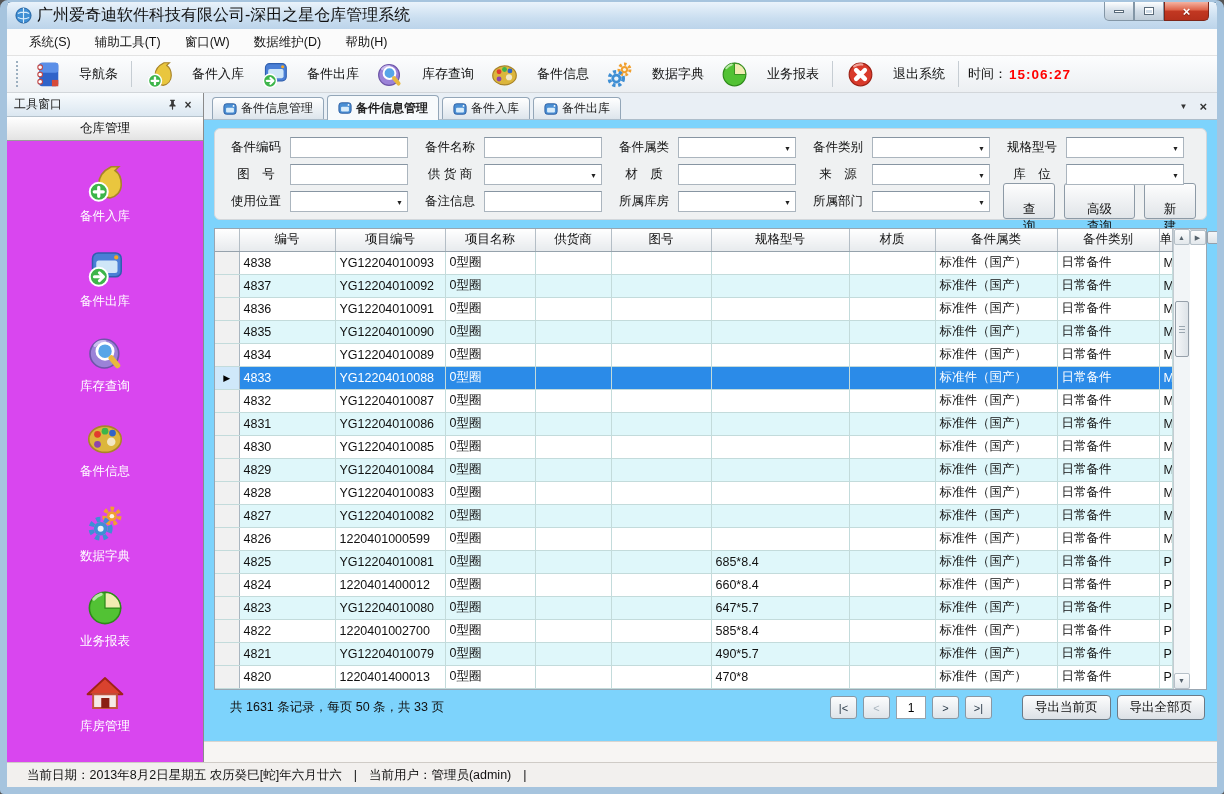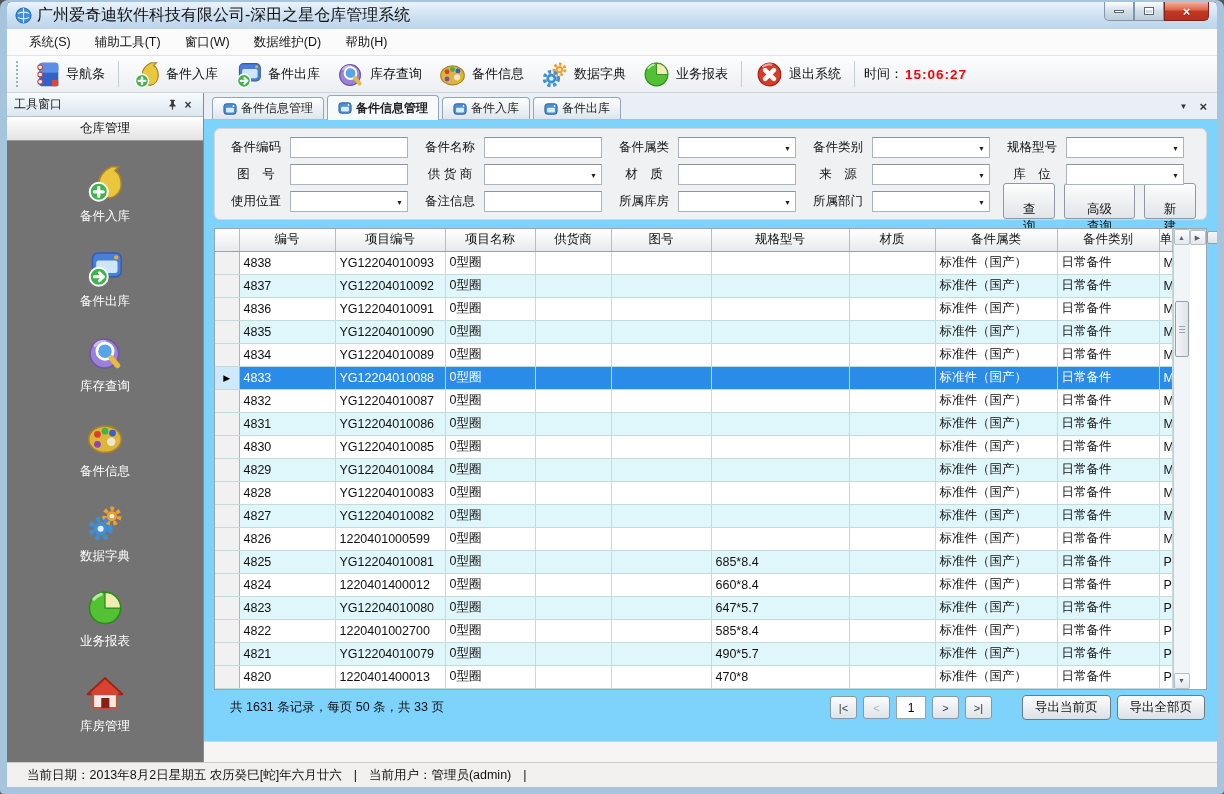--- a/index.html
+++ b/index.html
@@ -34,29 +34,29 @@
   .glyph-min{width:10px;height:3px;background:#fff;border:1px solid #5a6b7a;}
   .glyph-max{width:10px;height:8px;border:1px solid #5a6b7a;background:#fff;position:relative;}
   .glyph-max::after{content:"";position:absolute;left:1px;right:1px;top:2px;bottom:1px;background:#cfdce8;}
   .glyph-close{color:#fff;font-size:13px;font-weight:bold;line-height:1;text-shadow:0 1px 1px #7e2619;}
   
   .menubar{height:27px;flex:0 0 27px;background:#fbfbfb;border-bottom:1px solid #e3e3e3;display:flex;align-items:center;padding-left:10px;}
   .menu-item{font-size:12.5px;color:#111;padding:5px 12px;cursor:default;}
   
   .toolbar{height:37px;flex:0 0 37px;background:linear-gradient(#fcfdfe,#eceff2);border-bottom:1px solid #d2d6da;display:flex;align-items:center;padding:0 4px;}
   .tgrip{width:7px;height:26px;margin:0 3px;background:repeating-linear-gradient(#9db0c0 0 2px,transparent 2px 4px);background-size:2px 100%;background-repeat:repeat-y;background-position:2px 0;}
-  .titem{display:flex;align-items:center;gap:5px;padding:2px 8px;font-size:13px;color:#111;border-radius:3px;}
+  .titem{display:flex;align-items:center;gap:18px;padding:2px 8px;font-size:13px;color:#111;border-radius:3px;}
   .titem svg{width:29px;height:29px;}
   .tsep{width:1px;height:26px;background:#c6cdd3;margin:0 5px;}
   .time-label{font-size:13px;color:#111;margin-left:4px;}
   .time-value{font-size:13.5px;font-weight:bold;color:#ff0000;letter-spacing:1px;margin-left:2px;}
   
   .workspace{flex:1; display:flex; min-height:0;}
   
-  .sidebar{width:197px;flex:0 0 197px;display:flex;flex-direction:column;border-right:1px solid #8a8a8a;background:#737373;}
+  .sidebar{width:197px;flex:0 0 197px;display:flex;flex-direction:column;border-right:1px solid #8a8a8a;background:#d946ef;}
   .sb-header{height:24px;flex:0 0 24px;background:linear-gradient(#f8fbfd,#dbe7f1);border-bottom:1px solid #b5c2cc;display:flex;align-items:center;padding:0 7px;font-size:12px;color:#222;}
   .sb-header .spacer{flex:1;}
   .sb-hbtn{width:16px;height:16px;display:flex;align-items:center;justify-content:center;color:#333;font-size:12px;}
   .sb-section{height:24px;flex:0 0 24px;background:linear-gradient(#ffffff,#e3e3e3);border-bottom:1px solid #9a9a9a;display:flex;align-items:center;justify-content:center;font-size:12.5px;color:#111;}
   .sb-body{flex:1;display:flex;flex-direction:column;align-items:center;padding-top:22px;}
   .sb-item{display:flex;flex-direction:column;align-items:center;gap:5px;margin-bottom:23px;cursor:pointer;}
   .sb-item svg{width:40px;height:40px;}
   .sb-item span{font-size:12.5px;color:#fff;}
   
   .main{flex:1;display:flex;flex-direction:column;min-width:0;background:#7dd3fc;}

